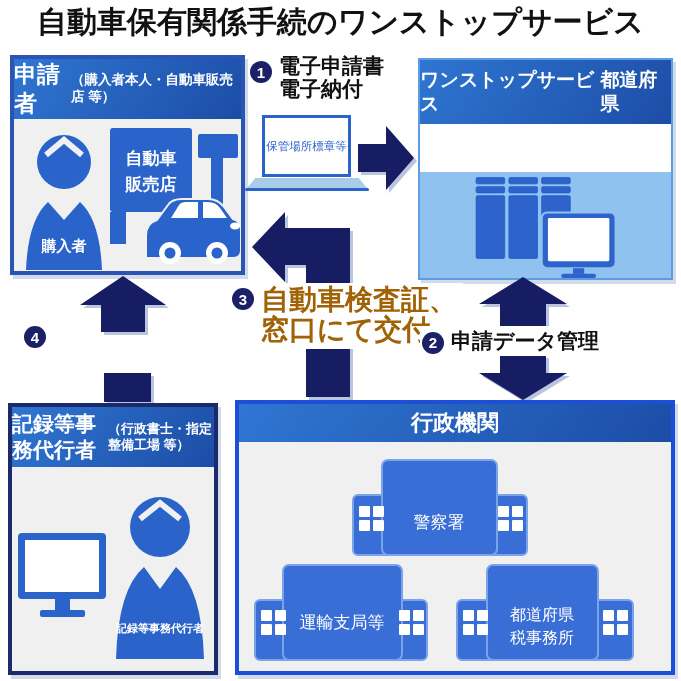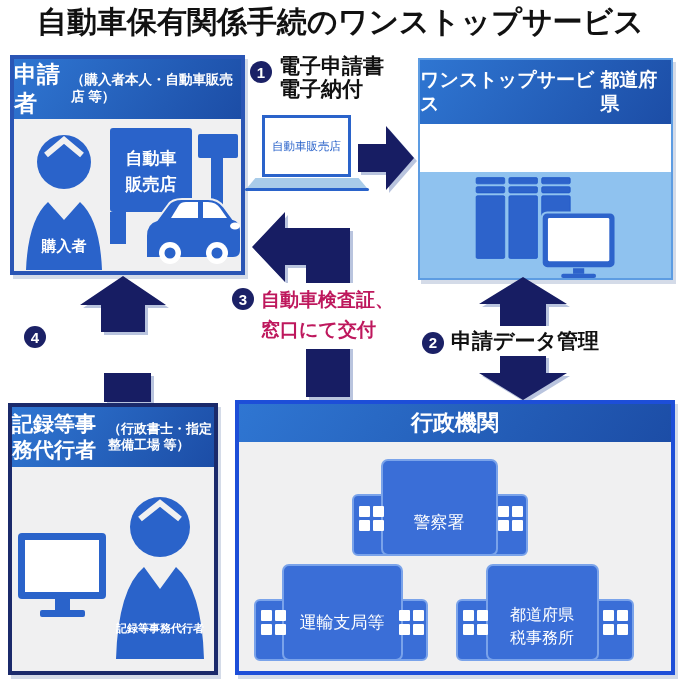--- a/index.html
+++ b/index.html
@@ -41,21 +41,21 @@
   .laptop-screen{left:262px;top:115px;width:89px;height:62px;border:3px solid #2a63ca;background:#fff;
                  display:flex;align-items:center;justify-content:center;font-size:11.5px;color:#2a63ca;box-sizing:border-box;}
   .laptop-base{left:247px;top:178px;width:120px;height:10px;background:#a9cce9;
                clip-path:polygon(7% 0,93% 0,100% 100%,0 100%);}
   .laptop-base-edge{left:245px;top:188px;width:124px;height:3px;background:#2a63ca;border-radius:2px;}
   .navy-svg{filter:drop-shadow(3px 3px 0 #b9c4de);}
   .navy-svg polygon{fill:#171d63;}
   .arrow-right{left:358px;top:126px;width:58px;height:64px;}
   .arrow-elbow{left:248px;top:208px;width:106px;height:192px;}
   .step3-block{left:232px;top:283px;z-index:3;padding:2px 6px 4px 0;}
-  .step3-block .lines{font-size:19px;line-height:30px;font-weight:bold;color:#be185d;}
+  .step3-block .lines{font-size:28px;line-height:30px;font-weight:bold;color:#a16207;}
   .arrow4-up{left:80px;top:276px;width:86px;height:56px;}
   .stem4{left:104px;top:373px;width:47px;height:29px;background:#171d63;box-shadow:3px 3px 0 #b9c4de;}
   .step4-block{left:24px;top:321px;z-index:3;padding:2px 6px 4px 0;}
   .step4-block .lines{font-size:21px;line-height:29px;font-weight:bold;color:#111;}
   .arrow2-up{left:479px;top:277px;width:88px;height:50px;}
   .arrow2-down{left:479px;top:355px;width:88px;height:45px;}
   .step2-block{left:420px;top:326px;z-index:3;padding:2px 6px 2px 2px;align-items:center;}
   .step2-block .lines{font-size:21px;font-weight:bold;color:#111;line-height:26px;}
   .ill-blue{fill:#2a63ca;}
   .ill-white{fill:#fff;}
@@ -134,21 +134,21 @@
     </div>
   </div>
 
   <div class="abs badge step1-badge">1</div>
   <div class="abs step-text step1-text">
     <div>電子申請書</div>
     <div>電子納付</div>
   </div>
 
   <div class="abs laptop-screen">
-    <span>自動車販売店</span>
+    <span>保管場所標章等</span>
   </div>
   <div class="abs laptop-base"></div>
   <div class="abs laptop-base-edge"></div>
 
   <svg class="abs navy-svg arrow-right" viewBox="0 0 58 64">
     <polygon points="0,18 28,18 28,0 56,32 28,64 28,46 0,46"></polygon>
   </svg>
 
   <svg class="abs navy-svg arrow-elbow" viewBox="0 0 106 192">
     <polygon points="4,39 37,4 37,20 102,20 102,189 58,189 58,57 37,57 37,74"></polygon>

